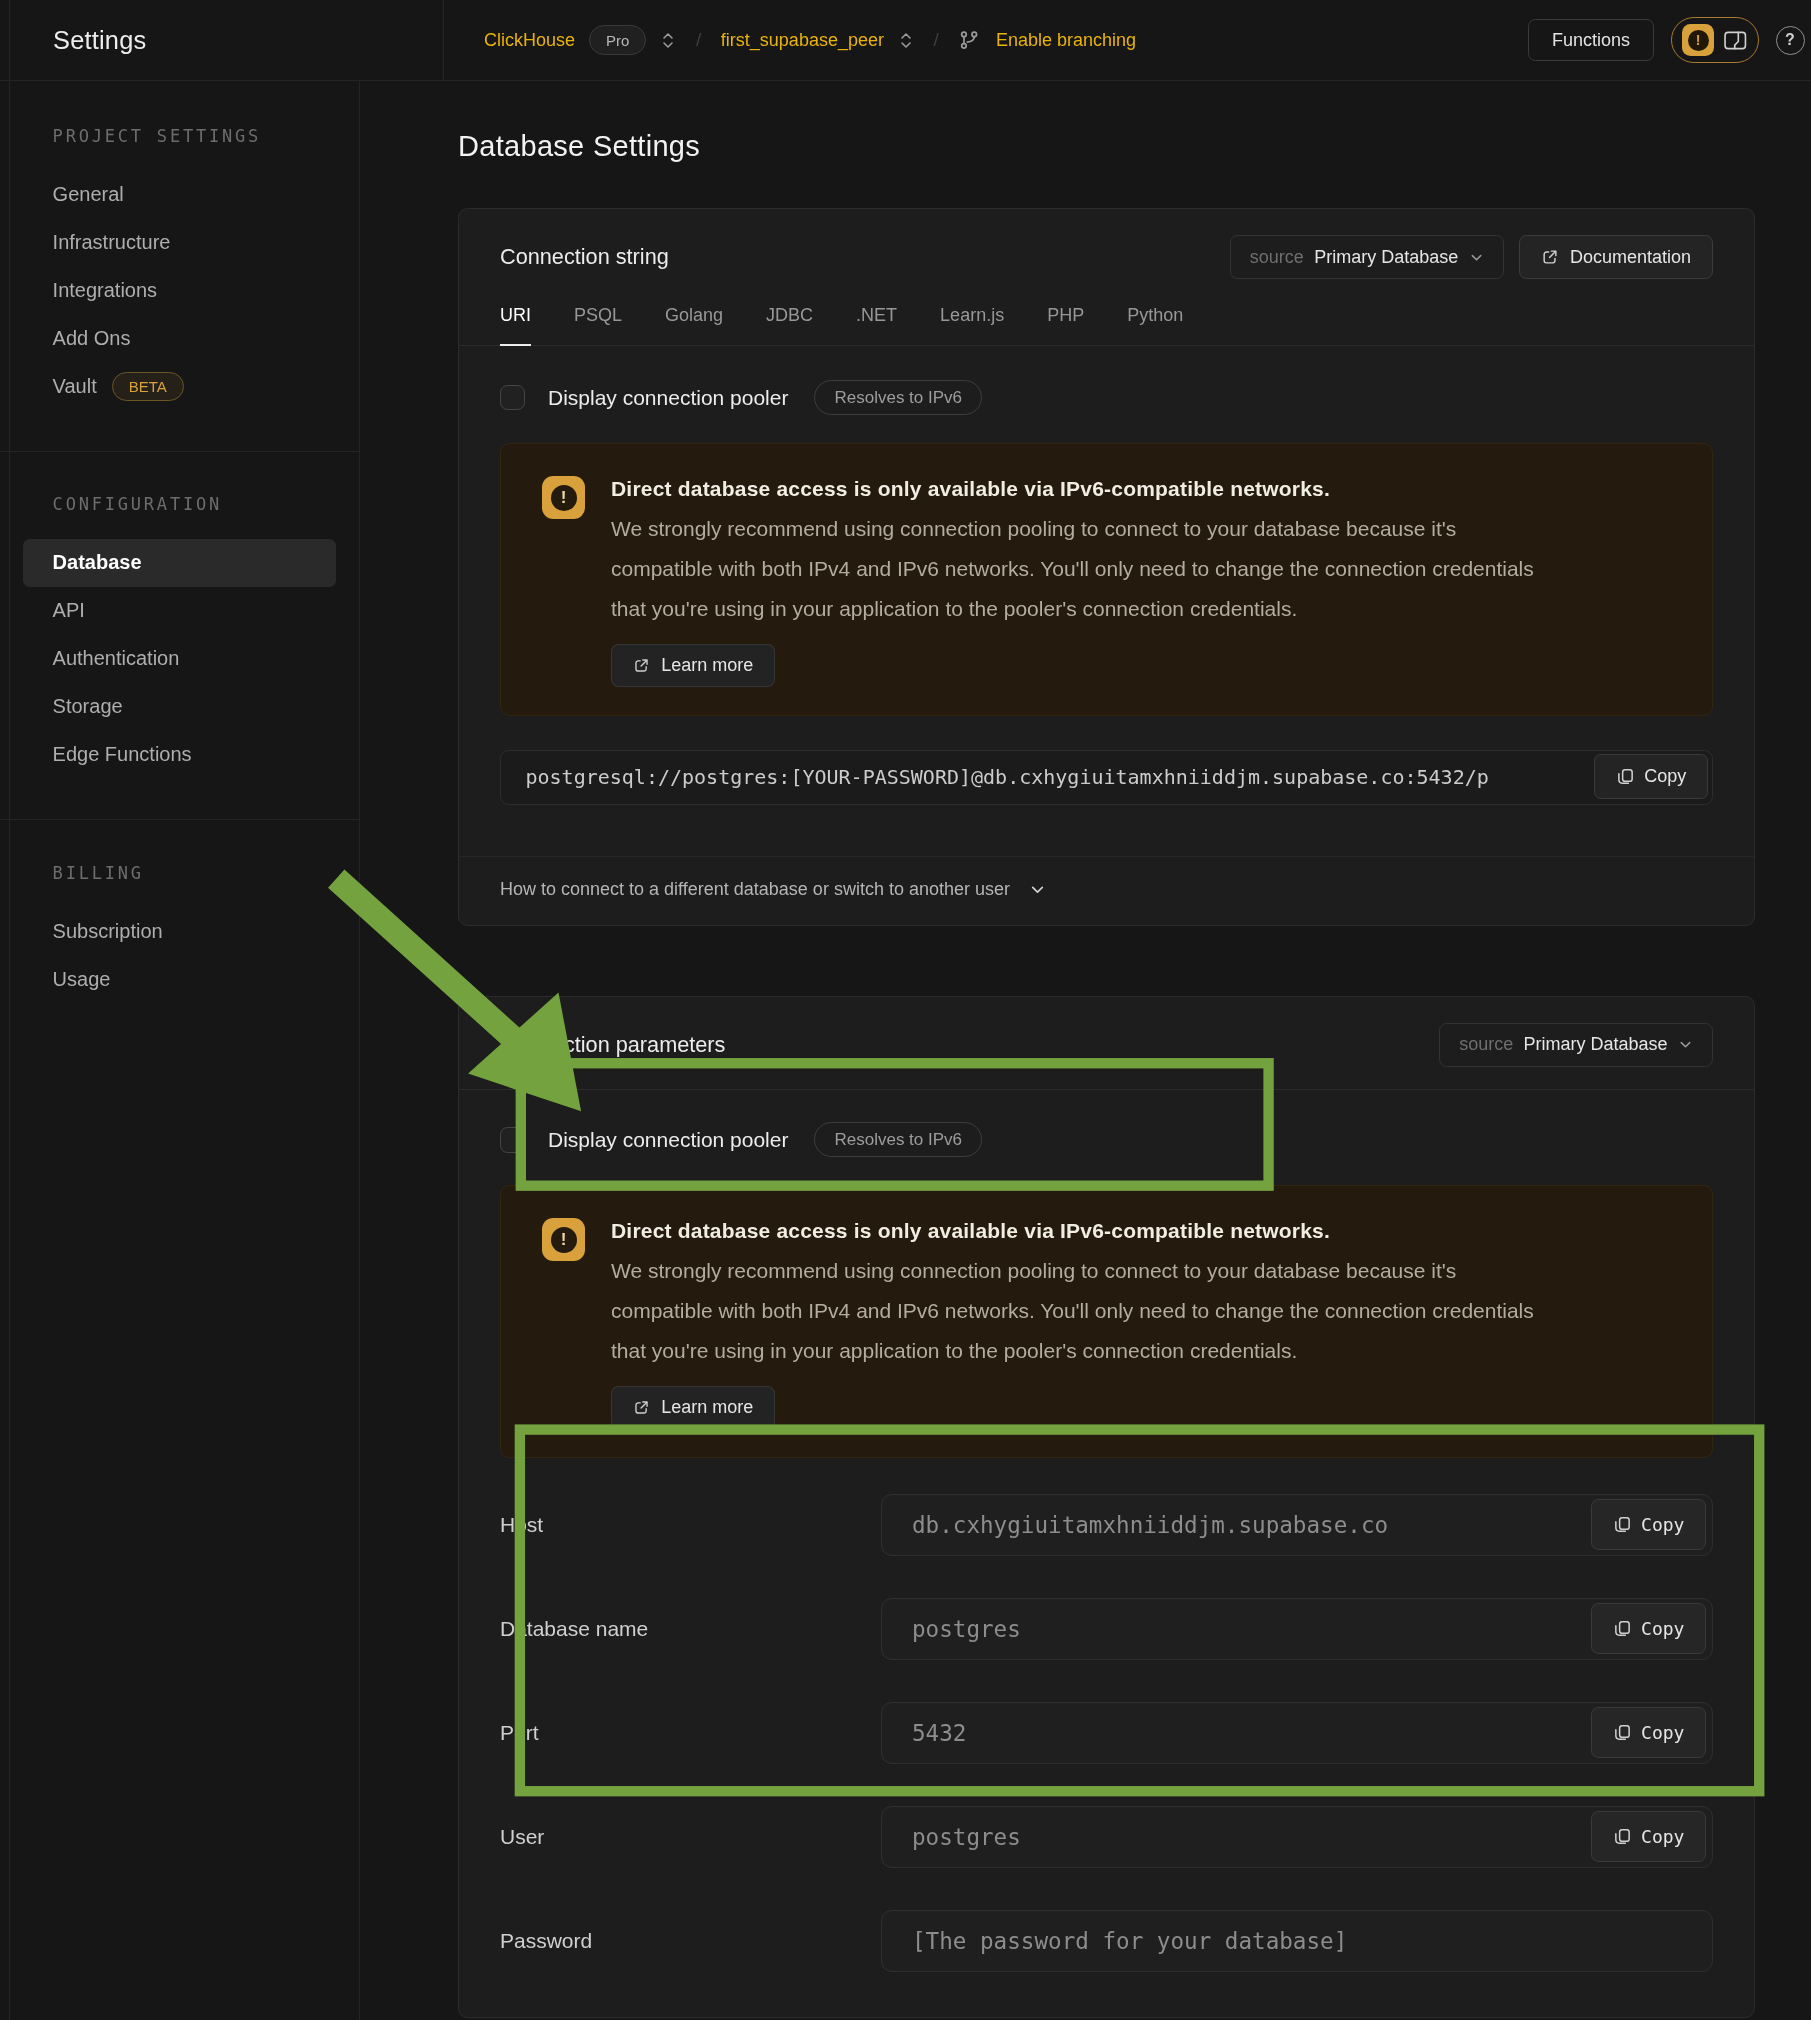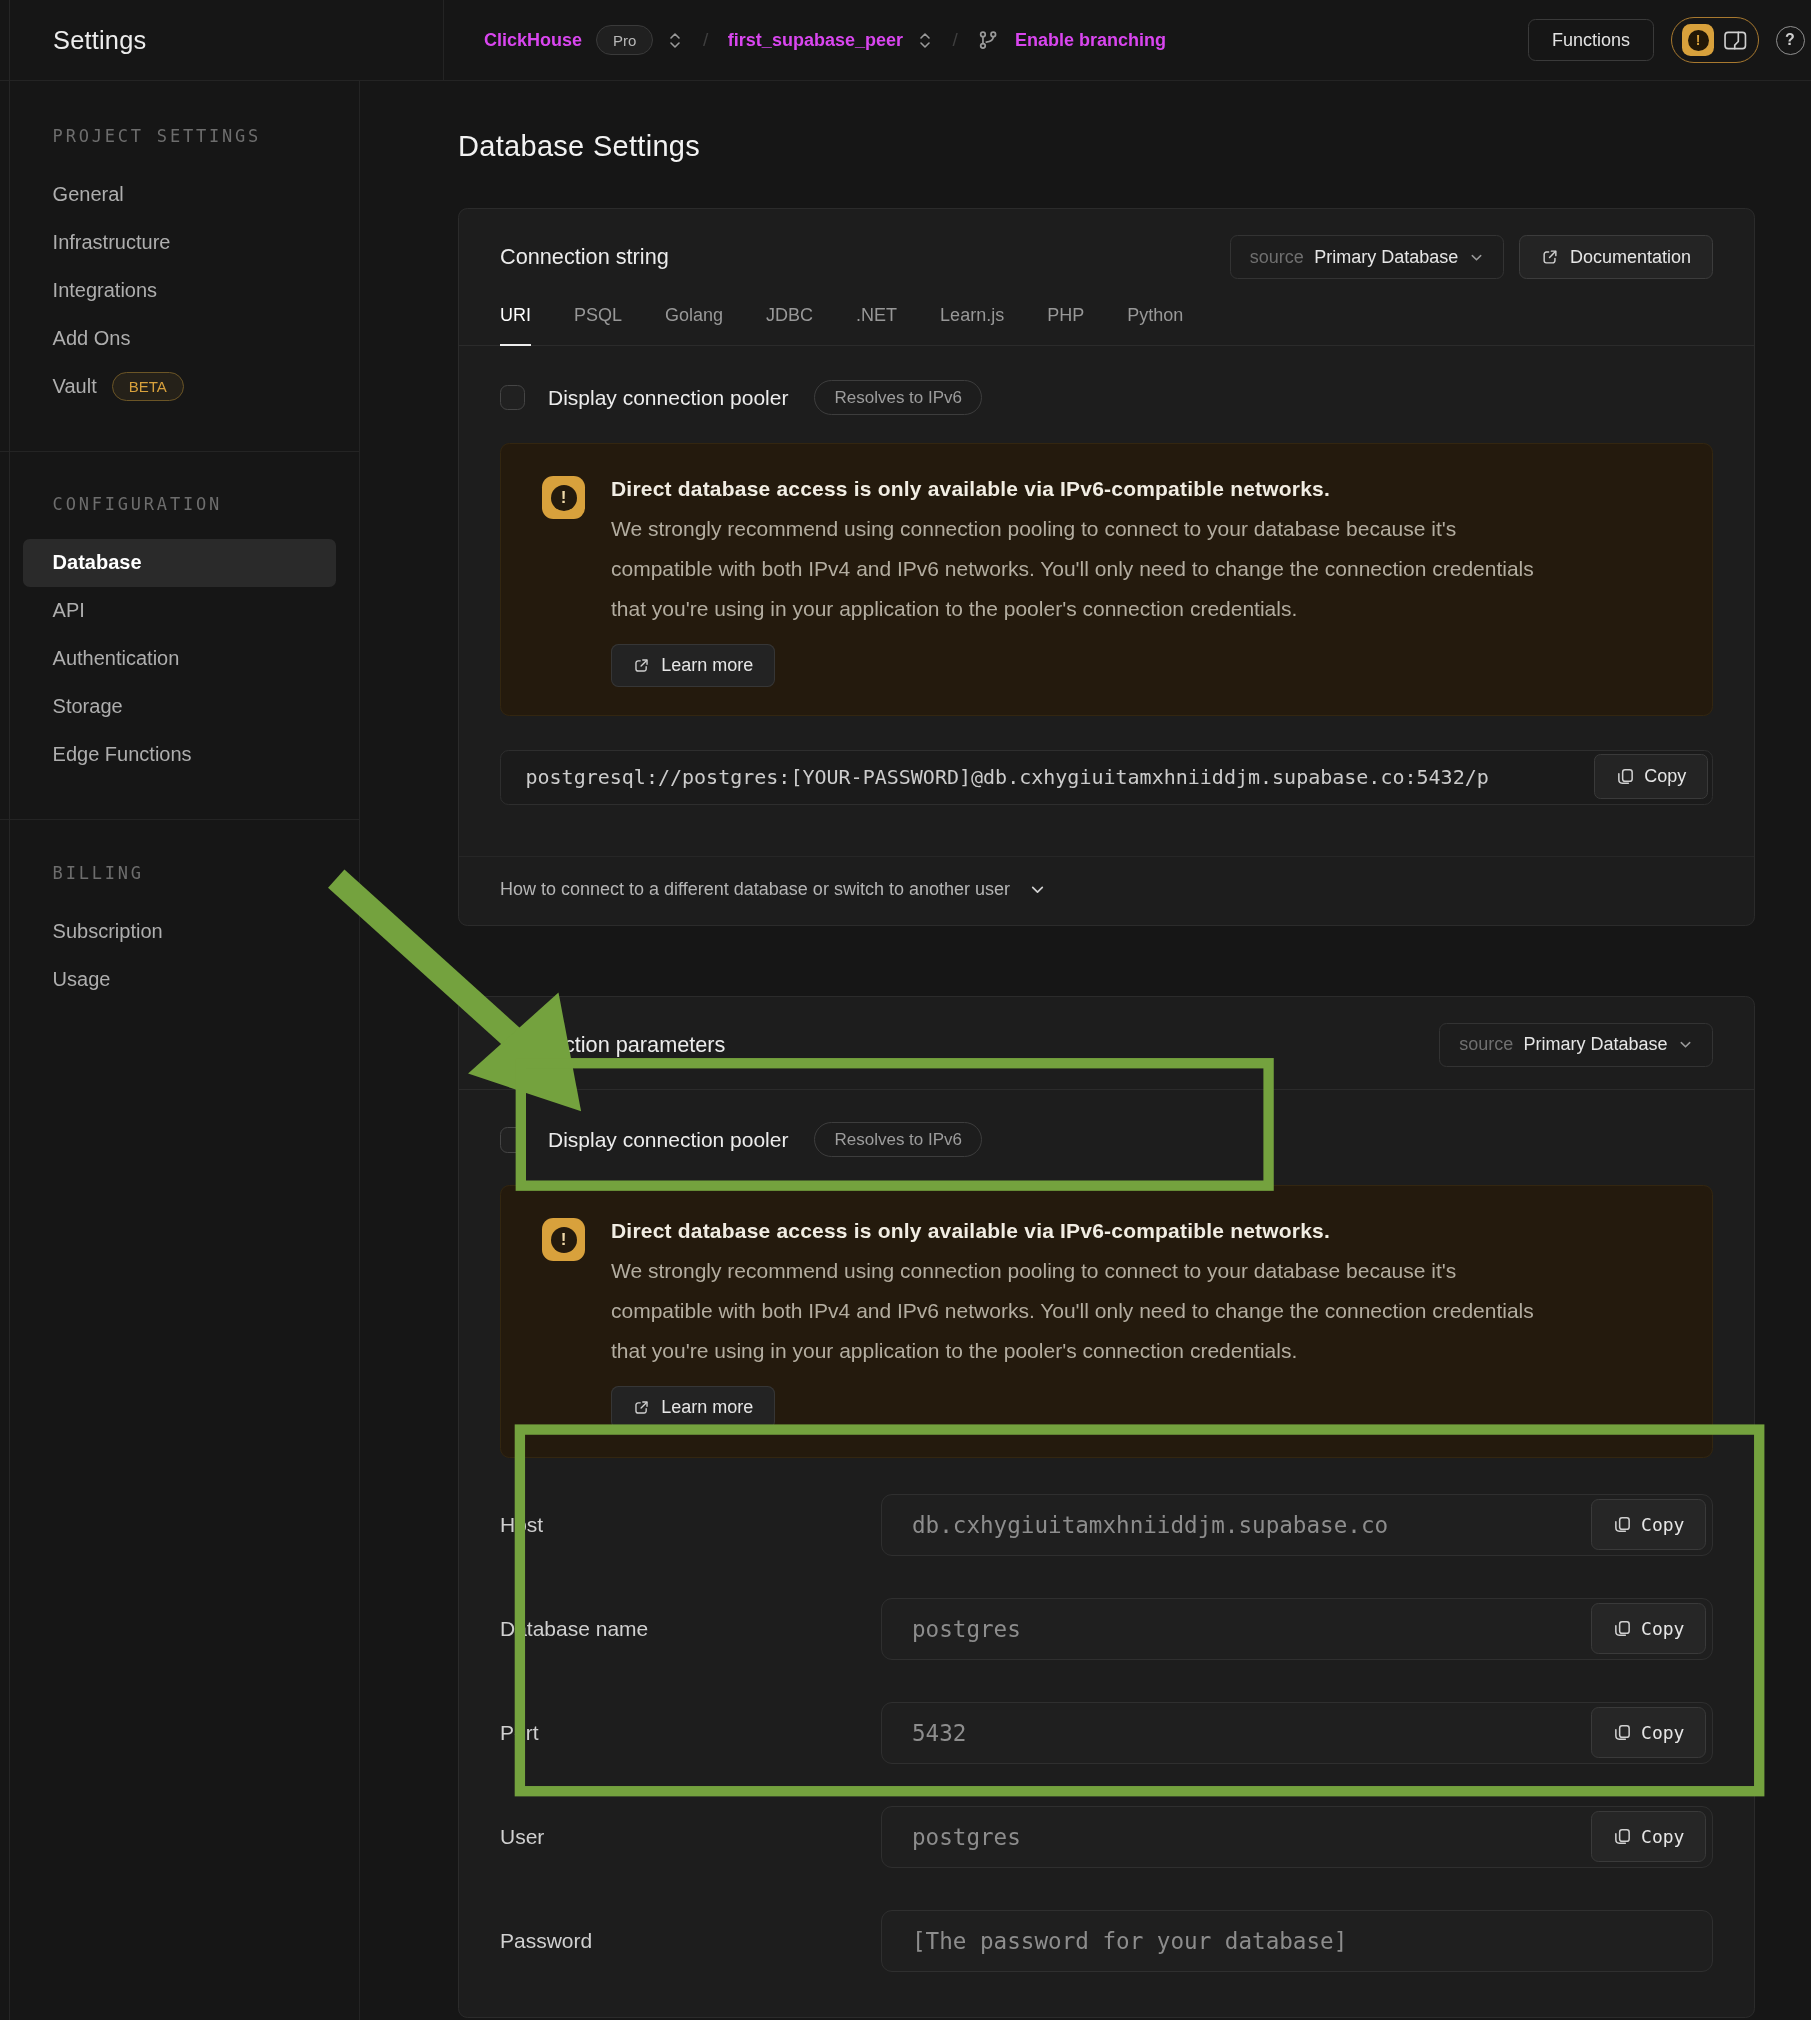--- a/index.html
+++ b/index.html
@@ -6,21 +6,21 @@
   html,body { background:#0f0f0f; }
   body { font-family:"Liberation Sans", sans-serif; }
   .app { position:relative; width:1812px; height:2021px; background:#161616; overflow:hidden; color:#e6e6e6; }
   .edge-line { position:absolute; left:8.5px; top:0; bottom:0; width:0.9px; background:#262626; z-index:4; }
 
   
   .top-header { height:81px; display:flex; align-items:stretch; border-bottom:0.9px solid #242424; }
   .header-left { width:444px; flex:none; display:flex; align-items:center; padding-left:53px; border-right:0.9px solid #242424; }
   .app-title { font-size:25.4px; font-weight:500; color:#ededed; letter-spacing:0.2px; }
   .header-mid { flex:1; display:flex; align-items:center; padding-left:40px; gap:14px; }
-  .crumb-text { font-size:18px; color:#d946ef;font-weight:bold; }
+  .crumb-text { font-size:18px; color:#eab308; }
   .plan-badge { font-size:15px; color:#b8b8b8; border:0.9px solid #3a3a3a; background:#202020; border-radius:941px; padding:5.6px 16px; }
   .slash { font-size:19px; color:#3e3e3e; padding:0 5.6px; }
   .icon-svg { display:block; }
   .header-right { display:flex; align-items:center; gap:17px; padding-right:7.5px; }
   .feedback-btn { font-size:18px; color:#e3e3e3; border:0.9px solid #3a3a3a; background:transparent; border-radius:7.5px; padding:9.4px 22.6px; cursor:pointer; font-family:inherit; }
   .notif-chip { display:flex; align-items:center; gap:8.5px; border:1.4px solid #a8792f; border-radius:941px; padding:5.6px 10.4px; cursor:pointer; }
   .warn-mini { width:32px; height:32px; background:#d8a13c; border-radius:8.5px; display:flex; align-items:center; justify-content:center; }
   .warn-mini .dot { width:21px; height:21px; border-radius:50%; background:#221807; color:#d8a13c; font-weight:700; font-size:14px; display:flex; align-items:center; justify-content:center; }
   .help-circle { width:29px; height:29px; border:1.4px solid #8f8f8f; border-radius:50%; color:#cfcfcf; font-size:16px; font-weight:600; display:flex; align-items:center; justify-content:center; cursor:pointer; }
 

